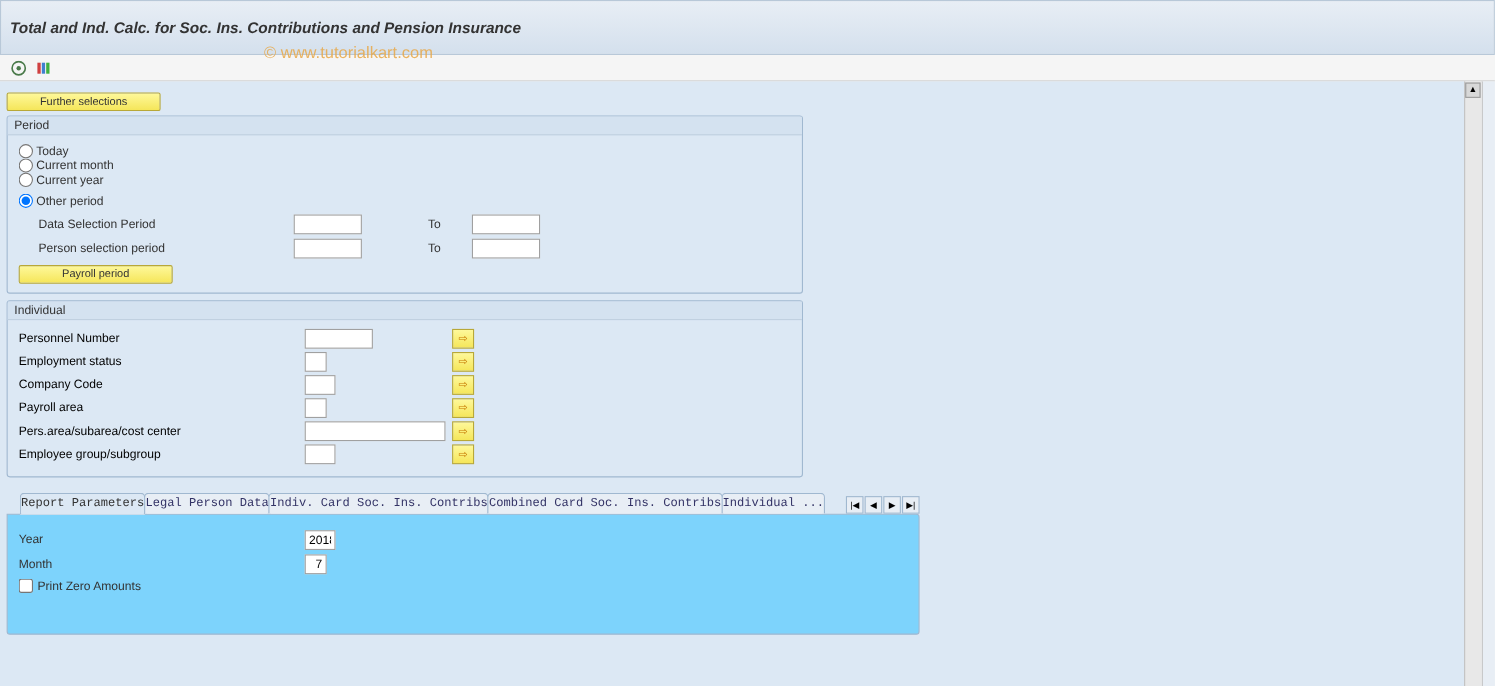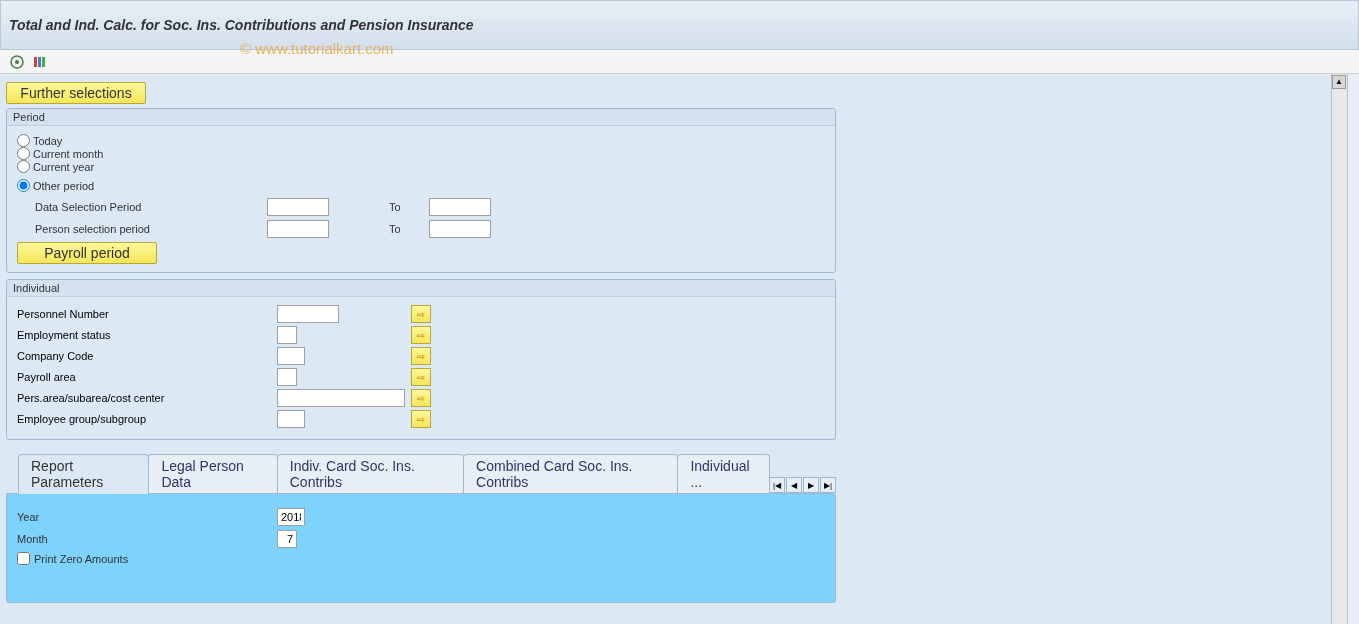--- a/index.html
+++ b/index.html
@@ -83,35 +83,35 @@
       width: 12px;
       background: #e8eef5;
       border-left: 1px solid #c0c0c0;
     }
     
     .yellow-btn {
       background: linear-gradient(to bottom, #fef89a 0%, #f5e65a 100%);
       border: 1px solid #b8a838;
       border-radius: 2px;
       padding: 2px 14px;
-      font-size: 14px;
+      font-size: 10px;
       color: #333;
       cursor: pointer;
       display: inline-block;
       text-align: center;
     }
     .yellow-btn.narrow { padding: 2px 10px; min-width: 140px; }
     
     .groupbox {
       background: #dce8f4;
       border: 1px solid #a0b8d0;
       border-radius: 3px;
       margin-top: 4px;
       margin-bottom: 6px;
-      width: 830px;
+      width: 724px;
     }
     .groupbox-title {
       font-size: 11px;
       color: #333;
       padding: 2px 6px;
       border-bottom: 1px solid #c0d0e0;
       background: #d4e2f0;
     }
     .groupbox-body {
       padding: 8px 10px;
@@ -179,26 +179,27 @@
       margin-top: 14px;
       width: 830px;
       position: relative;
       padding-left: 12px;
     }
     .tab {
       background: #e8eef5;
       border: 1px solid #a0b8d0;
       border-bottom: none;
       border-radius: 4px 4px 0 0;
-      padding: 3px 12px;
-      font-size: 14px;
+      padding: 3px 0;
+      font-size: 11px;
       color: #336;
       cursor: pointer;
       margin-right: -1px;
       position: relative;
+      font-family: Liberation Mono, monospace;
     }
     .tab.active {
       background: #dce8f4;
       border-bottom: 1px solid #dce8f4;
       margin-bottom: -1px;
       z-index: 2;
       color: #333;
     }
     .tab-nav {
       margin-left: auto;

